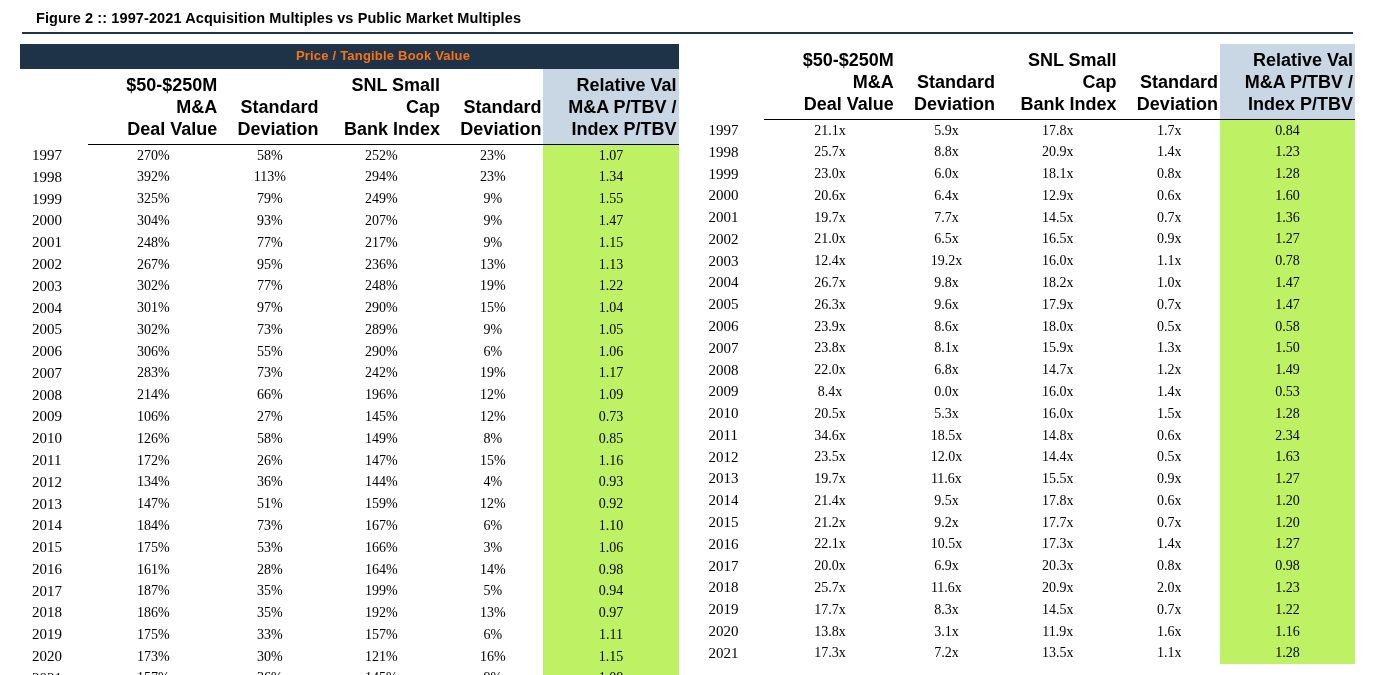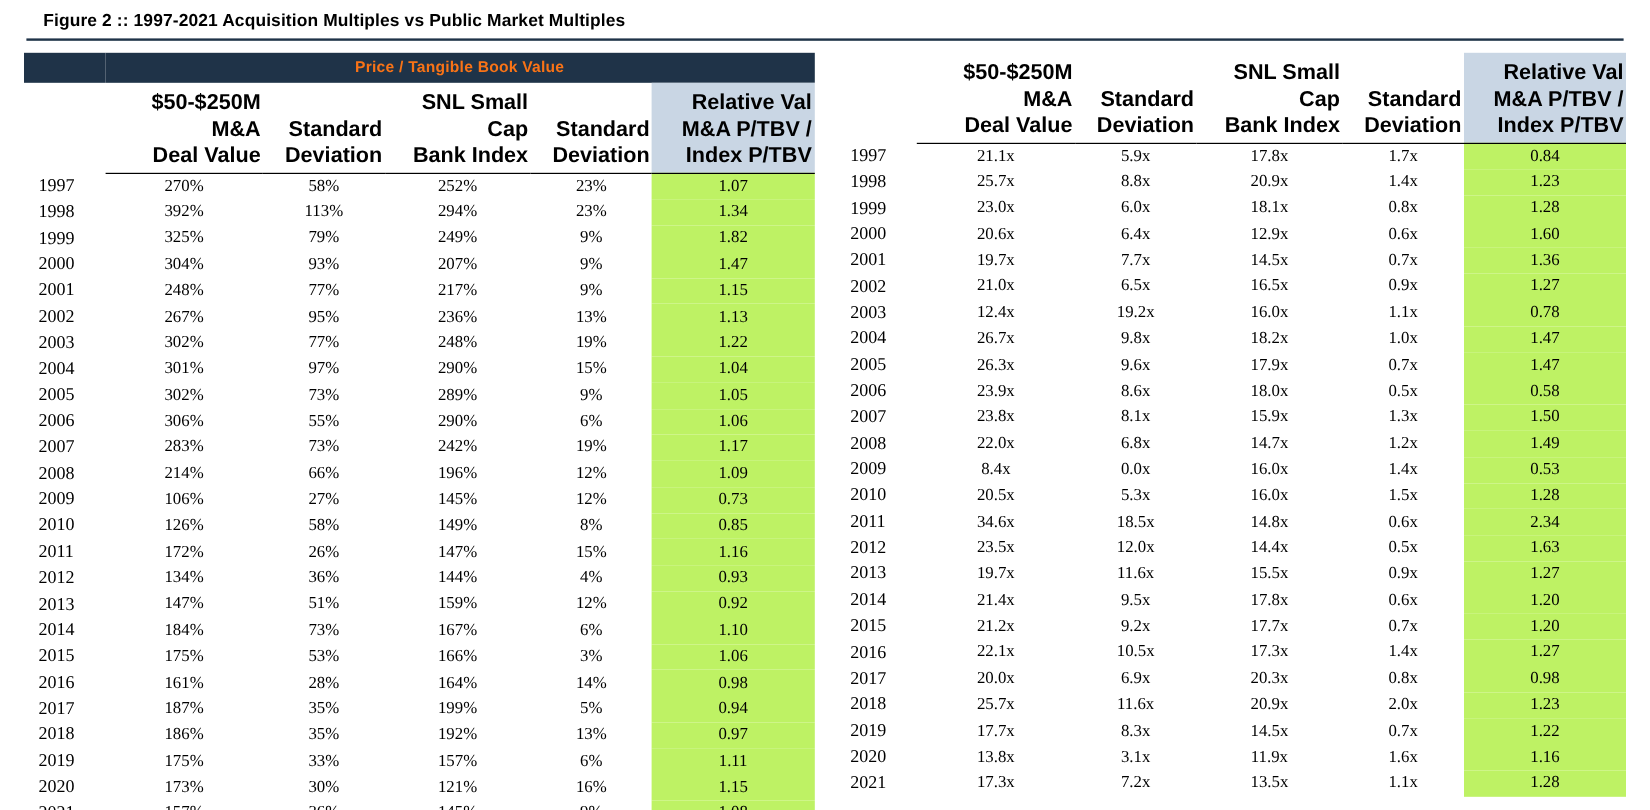--- a/index.html
+++ b/index.html
@@ -184,21 +184,21 @@
               <td class="">294%</td>
               <td class="">23%</td>
               <td class="rv">1.34</td>
             </tr>
             <tr>
               <td class="yr">1999</td>
               <td class="">325%</td>
               <td class="">79%</td>
               <td class="">249%</td>
               <td class="">9%</td>
-              <td class="rv">1.82</td>
+              <td class="rv">1.55</td>
             </tr>
             <tr>
               <td class="yr">2000</td>
               <td class="">304%</td>
               <td class="">93%</td>
               <td class="">207%</td>
               <td class="">9%</td>
               <td class="rv">1.47</td>
             </tr>
             <tr>

